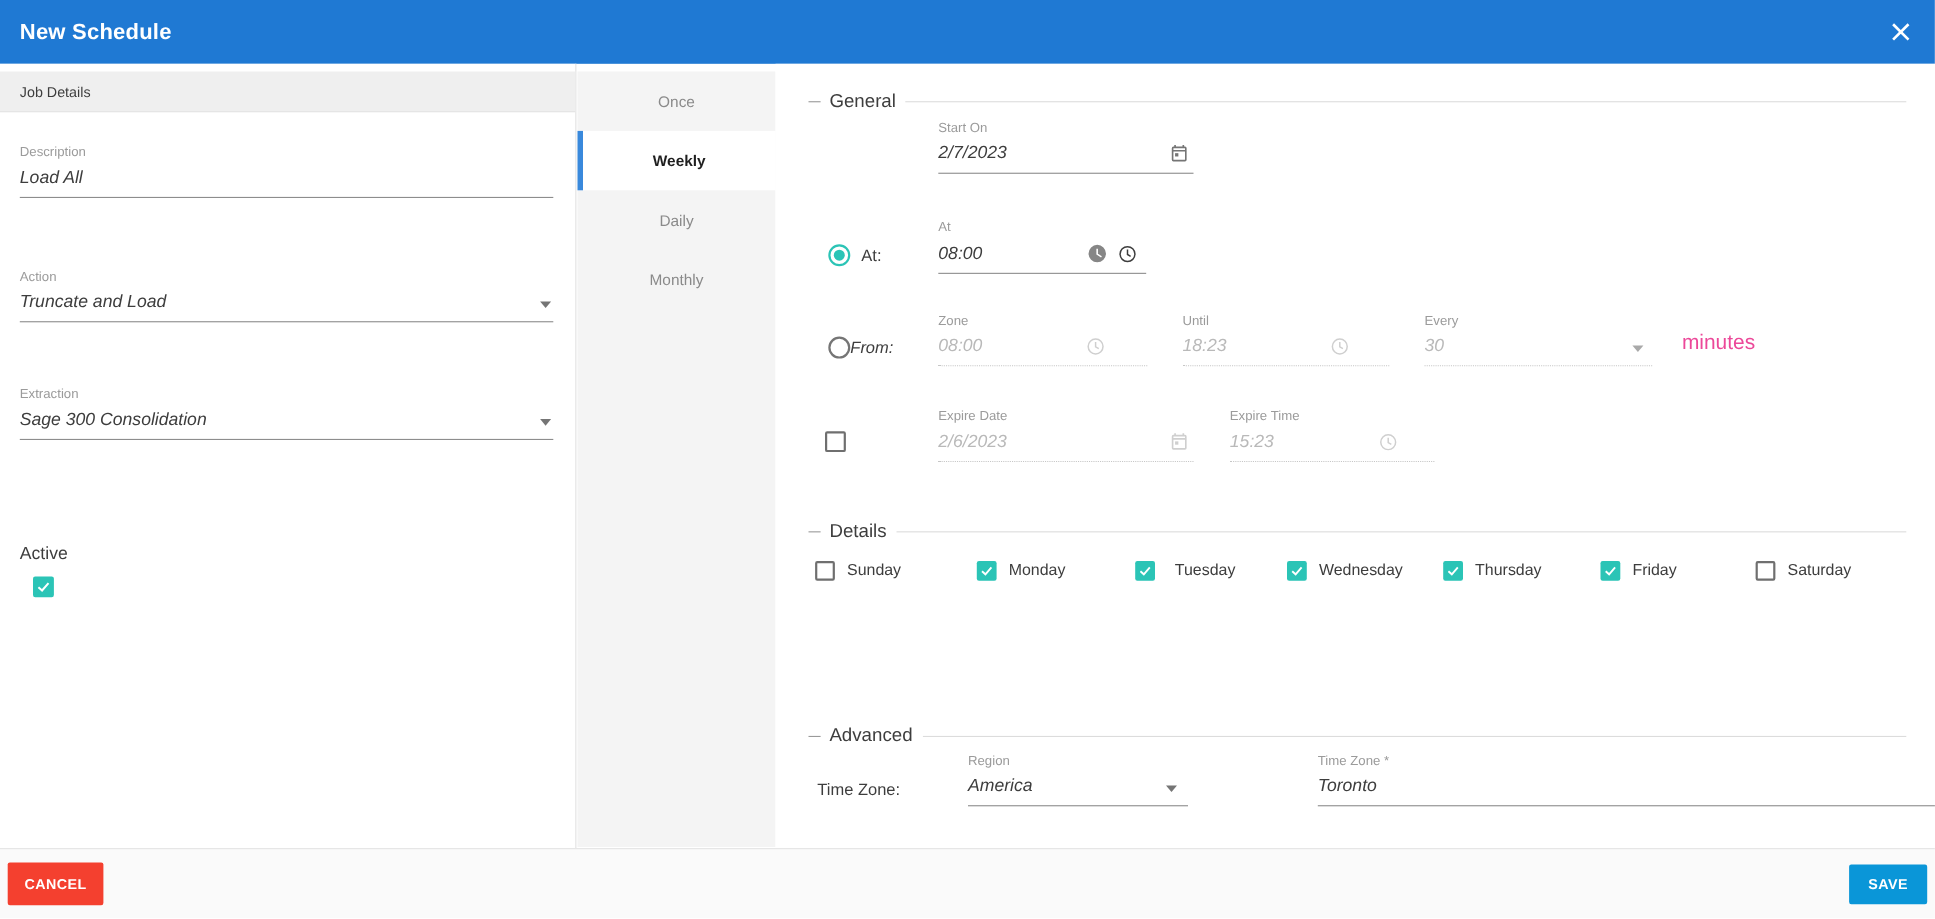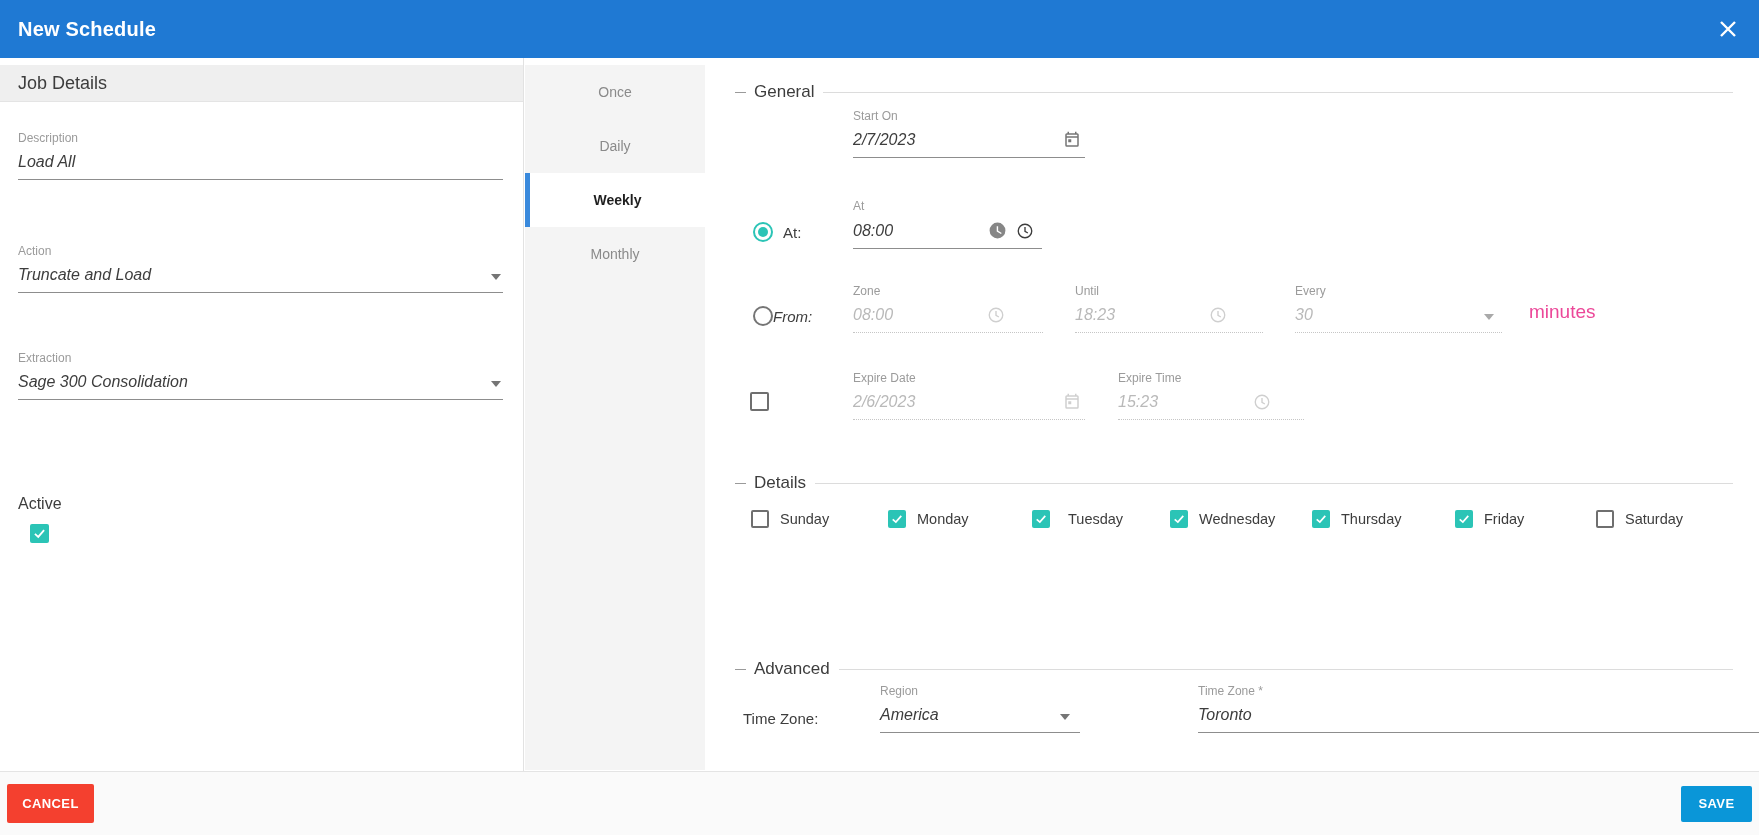--- a/index.html
+++ b/index.html
@@ -13,21 +13,21 @@
   .hdr-title { color:#fff; font-size:20px; font-weight:700; margin-left:18px; letter-spacing:.2px; }
   .hdr-close { position:absolute; right:16px; top:14px; width:30px; height:30px;
                display:flex; align-items:center; justify-content:center; cursor:pointer; }
 
   
   .left { position:absolute; left:0; top:58px; width:524px; height:713px;
           background:#fff; border-right:1px solid #e2e2e2; }
   .panel-bar { position:absolute; left:0; top:7px; width:100%; height:37px;
                background:#efefef; border-bottom:1px solid #e4e4e4;
                display:flex; align-items:center; }
-  .panel-bar span { font-size:18px; color:#3d3d3d; margin-left:18px; }
+  .panel-bar span { font-size:13px; color:#3d3d3d; margin-left:18px; }
   .fgroup { position:absolute; }
   .f-label { display:block; font-size:12px; color:#9b9b9b; margin-bottom:8px; }
   .f-ctl { display:flex; align-items:flex-end; border-bottom:1px solid #8d8d8d; padding-bottom:8px;font-style:italic; }
   .f-ctl.dotted { border-bottom:1px dotted #c6c6c6; }
   .f-val { font-size:16px; color:#3d3d3d; flex:1; white-space:nowrap; }
   .f-val.dis { color:#b9b9b9; }
   .arrow { width:0; height:0; border-left:5px solid transparent; border-right:5px solid transparent;
            border-top:6px solid #757575; margin:0 2px 4px 0; }
   .arrow.lite { border-top-color:#a9a9a9; }
   .active-row { position:absolute; left:18px; top:437px; display:flex; align-items:center; gap:11px;flex-direction:column; }
@@ -126,22 +126,22 @@
       <span class="cb on">
         <svg width="15" height="15" viewBox="0 0 18 18">
             <polyline points="3.5,9.5 7.5,13 14.5,5" fill="none" stroke="#fff" stroke-width="2.2"></polyline>
           </svg>
       </span>
     </div>
   </div>
 
   <div class="tabs">
     <div class="tab">Once</div>
+    <div class="tab active">Weekly</div>
     <div class="tab">Daily</div>
-    <div class="tab active">Weekly</div>
     <div class="tab">Monthly</div>
   </div>
 
   <div class="content">
 
     <div class="legend" style="top:22px;">
       <span class="dash"></span>
       <span class="ltxt">General</span>
       <span class="line"></span>
     </div>
@@ -243,21 +243,21 @@
         </span>
       </div>
     </div>
 
     <div class="legend" style="top:413px;">
       <span class="dash"></span>
       <span class="ltxt">Details</span>
       <span class="line"></span>
     </div>
 
-    <div class="day" style="left:46px;">
+    <div class="day" style="left:36px;">
       <span class="cb off"></span>
       <span class="day-lbl">Sunday</span>
     </div>
     <div class="day" style="left:183px;">
       <span class="cb on">
           <svg width="14" height="14" viewBox="0 0 18 18">
             <polyline points="3.5,9.5 7.5,13 14.5,5" fill="none" stroke="#fff" stroke-width="2.2"></polyline>
           </svg>
         </span>
       <span class="day-lbl">Monday</span>

